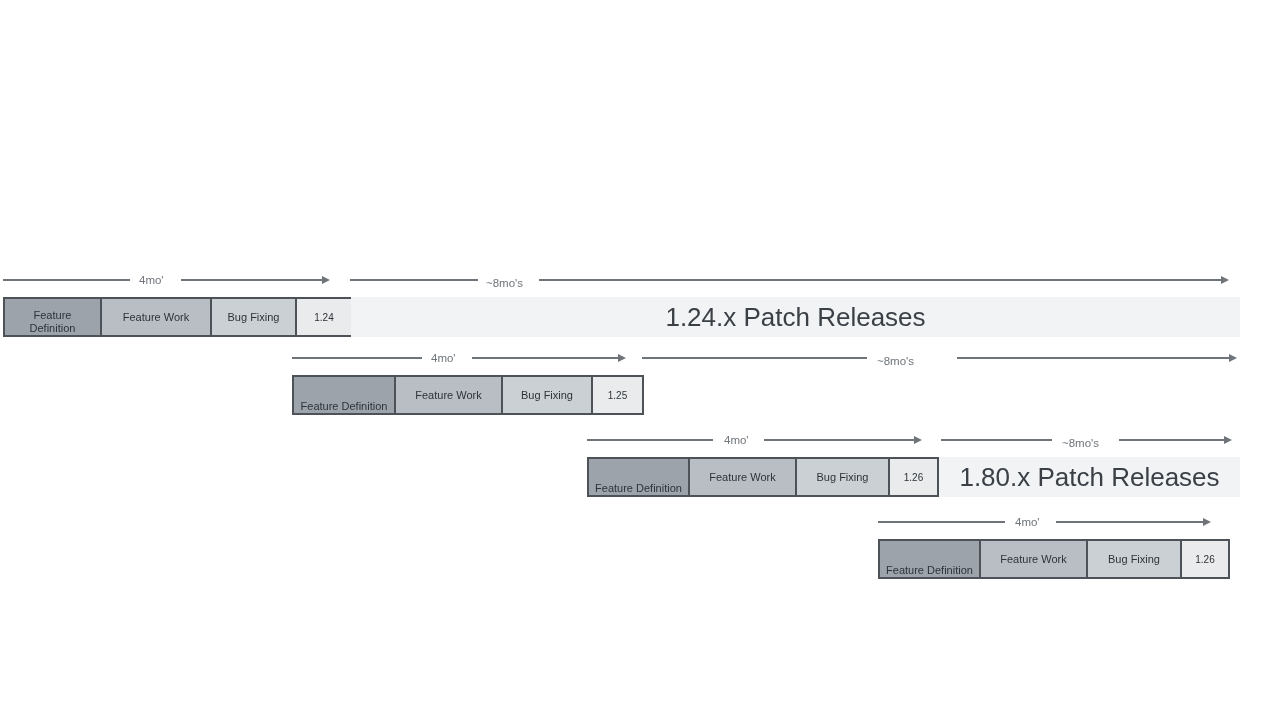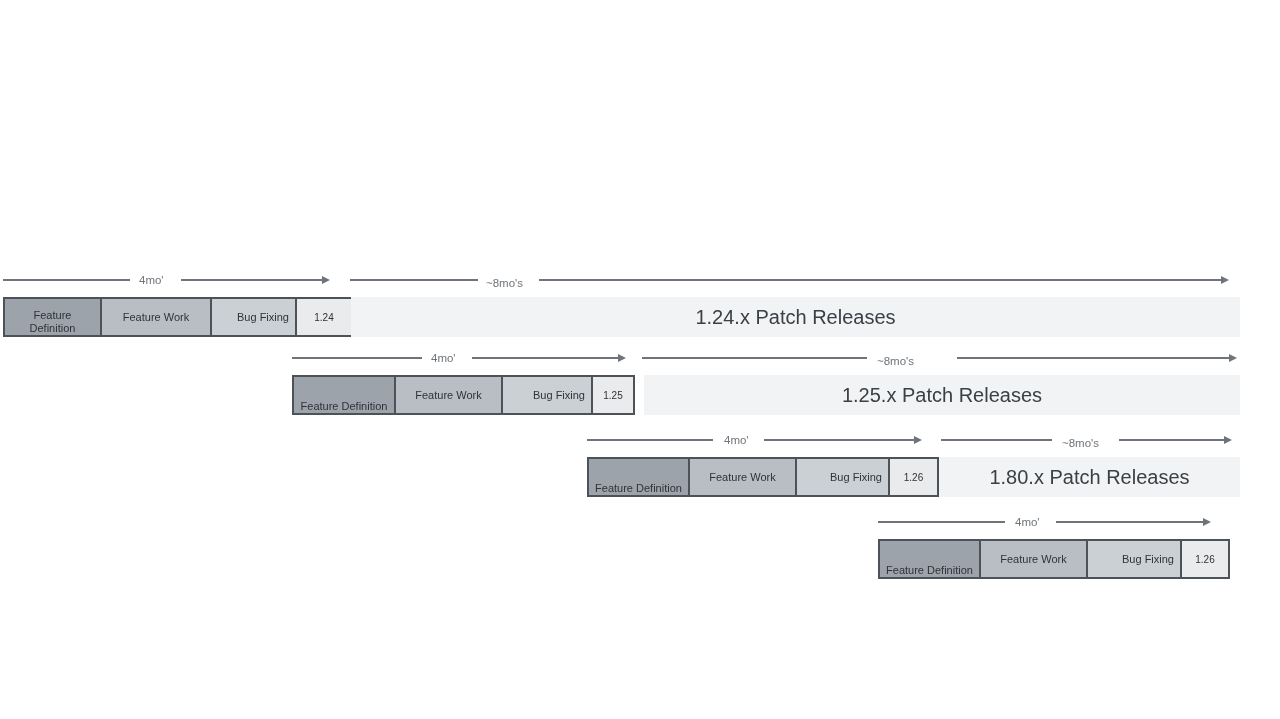--- a/index.html
+++ b/index.html
@@ -35,27 +35,27 @@
     box-sizing:border-box;height:40px;
     border:2px solid #4c5258;
     display:flex;align-items:center;justify-content:center;
     text-align:center;
     font-size:11px;line-height:13px;color:#2e3338;
     padding:0 6px;
   }
   .pbox + .pbox{margin-left:-2px;}
   .fd{background:#9ca3ab;align-items:flex-end;}
   .fw{background:#b8bec4;}
-  .bf{background:#cbd0d4;justify-content:flex-end;}
+  .bf{background:#cbd0d4;}
   .ver{background:#e9ebec;font-size:10px;}
   
   .patchbar{
     position:absolute;height:40px;background:#f1f3f4;
     display:flex;align-items:center;justify-content:center;
-    font-size:20px;color:#3a4046;white-space:nowrap;
+    font-size:26px;color:#3a4046;white-space:nowrap;
   }
 </style>
 </head>
 <body>
 
 <div id="stage">
 
   <div class="aline" style="left:3px;top:259px;width:127px"></div>
   <span class="alabel" style="left:139px;top:253px">4mo'</span>
   <div class="aline" style="left:181px;top:259px;width:141px"></div>
@@ -97,27 +97,24 @@
   <div class="strip" style="left:292px;top:355px">
     <div class="pbox fd" style="width:104px">
         <span>Feature Definition</span>
       </div>
     <div class="pbox fw" style="width:109px">
         <span>Feature Work</span>
       </div>
     <div class="pbox bf" style="width:92px">
         <span>Bug Fixing</span>
       </div>
-    <div class="pbox ver" style="width:44px">
+    <div class="pbox ver" style="width:53px">
         <span>1.25</span>
       </div>
   </div>
-  <div class="patchbar" style="left:644px;top:355px;width:596px">
-      <span>1.25.x Patch Releases</span>
-    </div>
 
   <div class="aline" style="left:587px;top:419px;width:126px"></div>
   <span class="alabel" style="left:724px;top:413px">4mo'</span>
   <div class="aline" style="left:764px;top:419px;width:152px"></div>
   <div class="ahead" style="left:914px;top:416px"></div>
 
   <div class="aline" style="left:941px;top:419px;width:111px"></div>
   <span class="alabel" style="left:1062px;top:416px">~8mo's</span>
   <div class="aline" style="left:1119px;top:419px;width:107px"></div>
   <div class="ahead" style="left:1224px;top:416px"></div>

